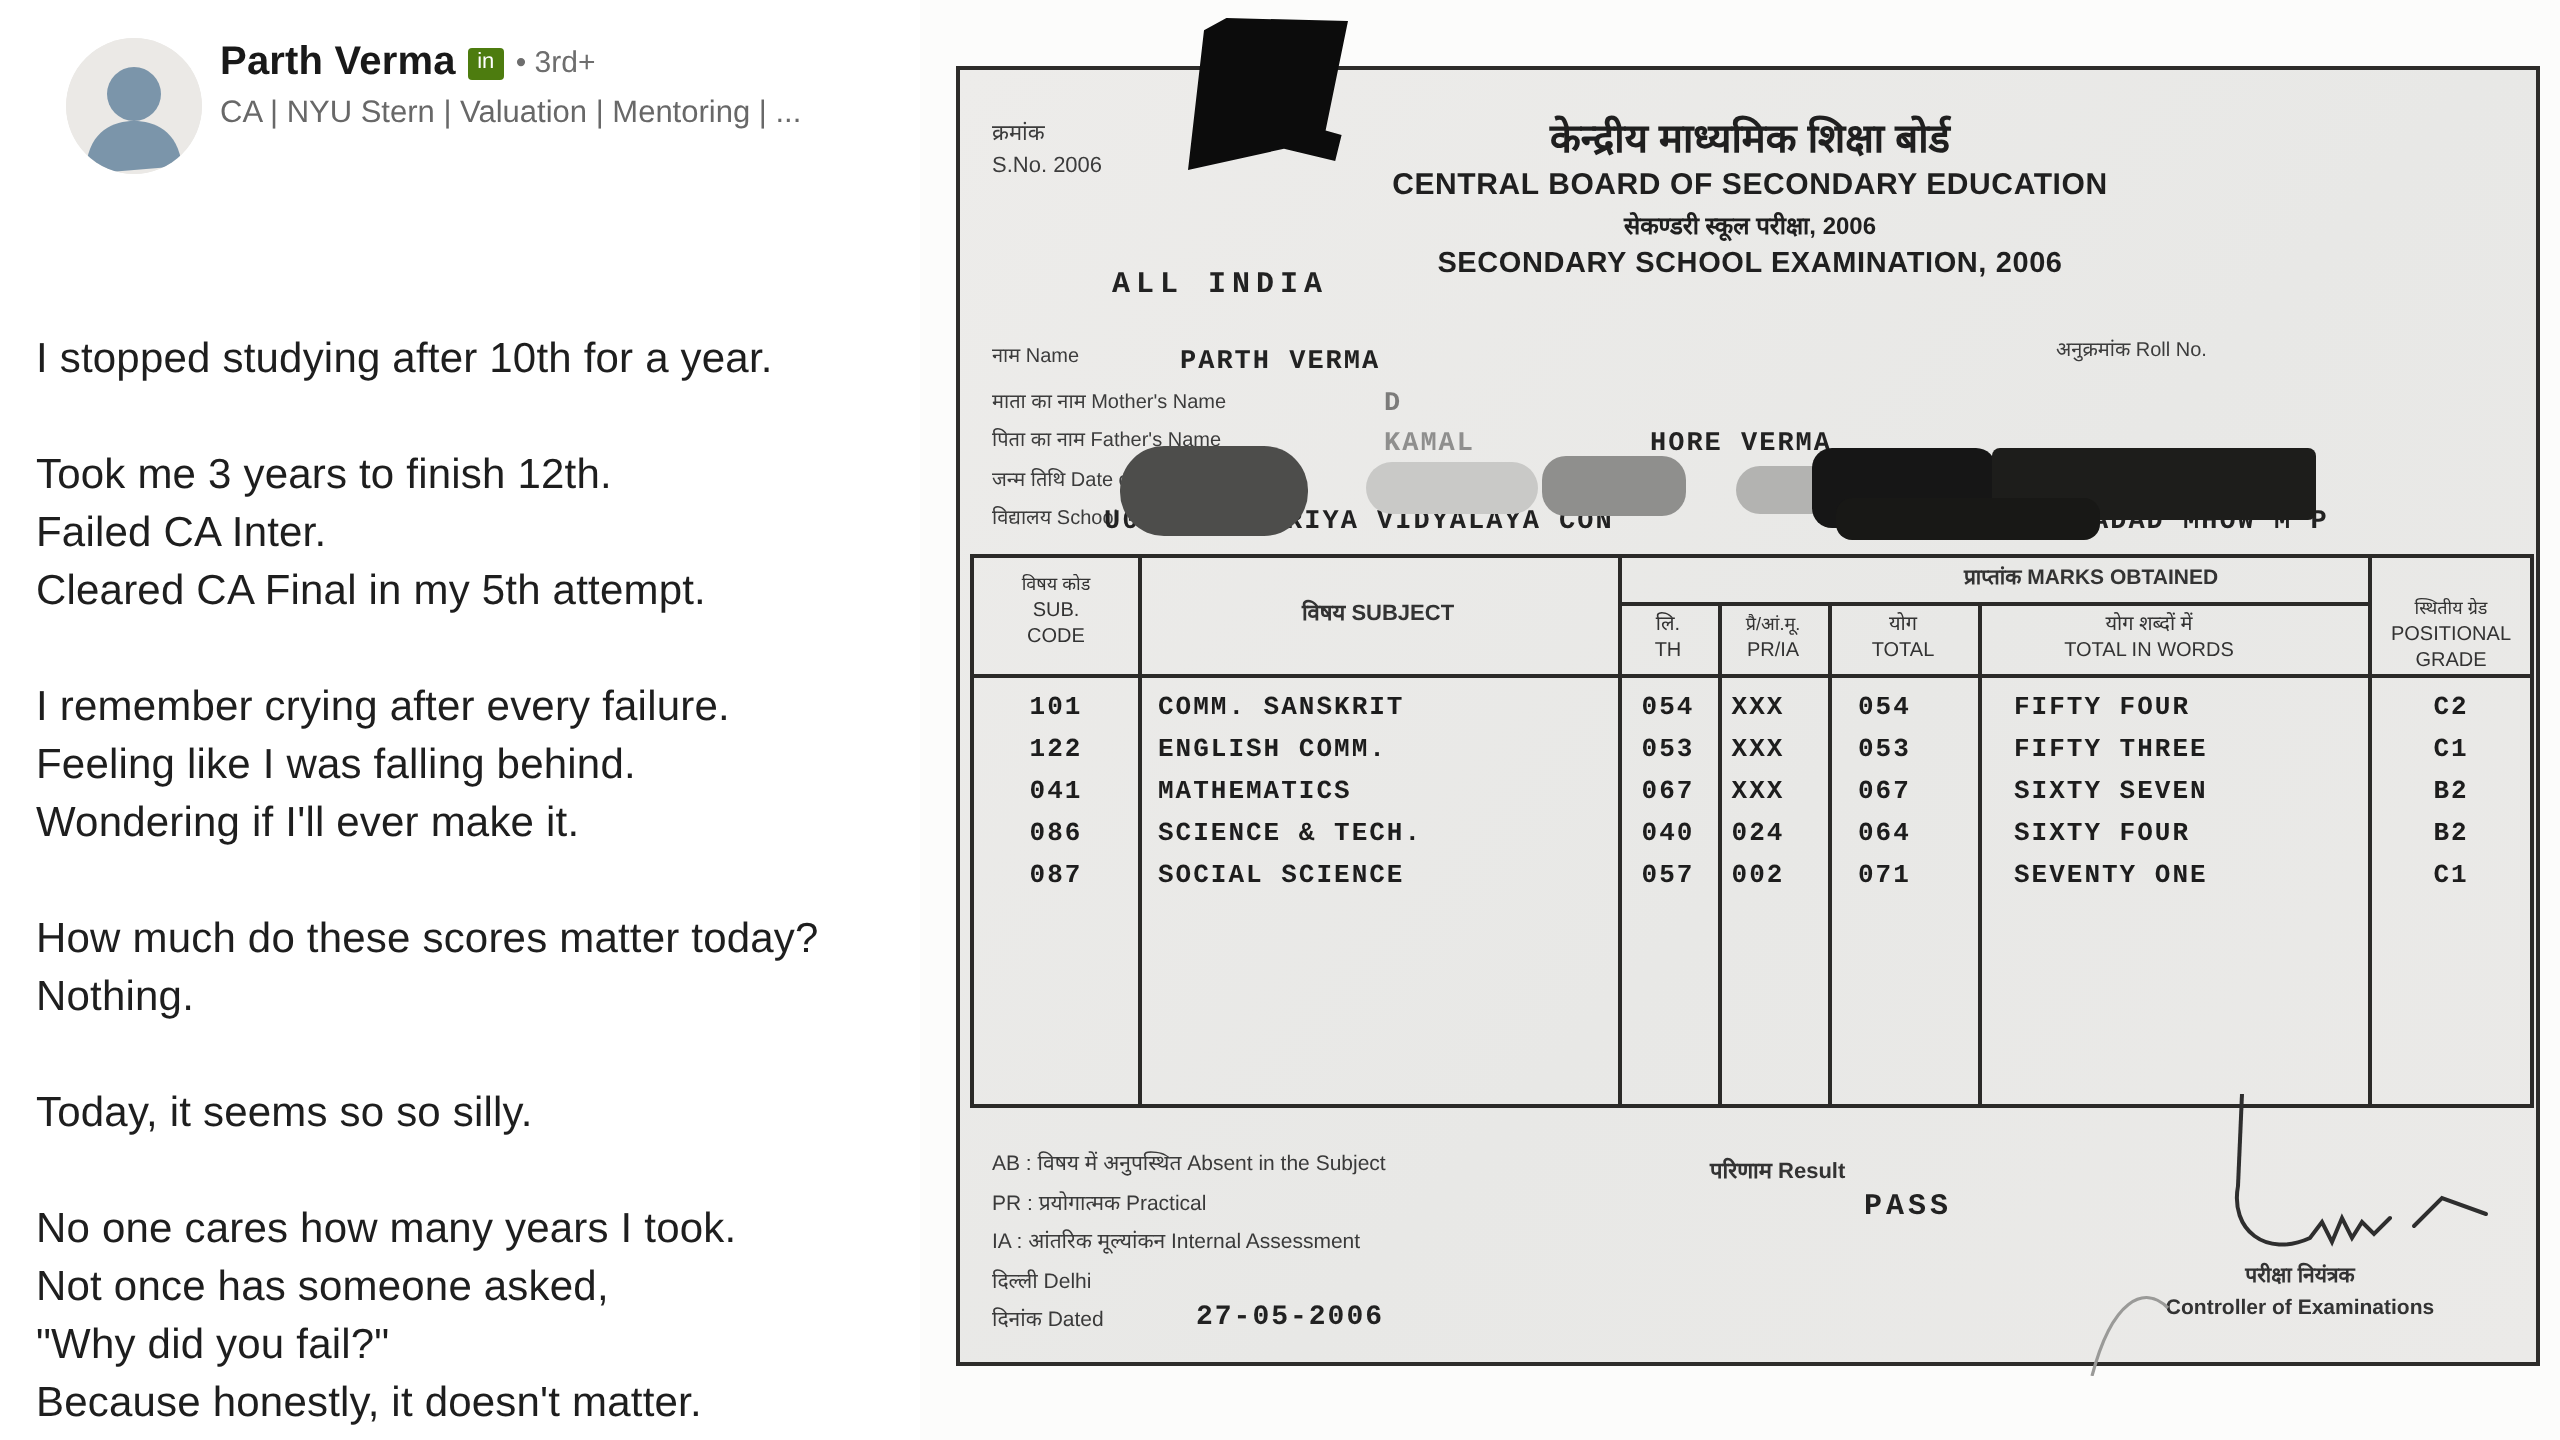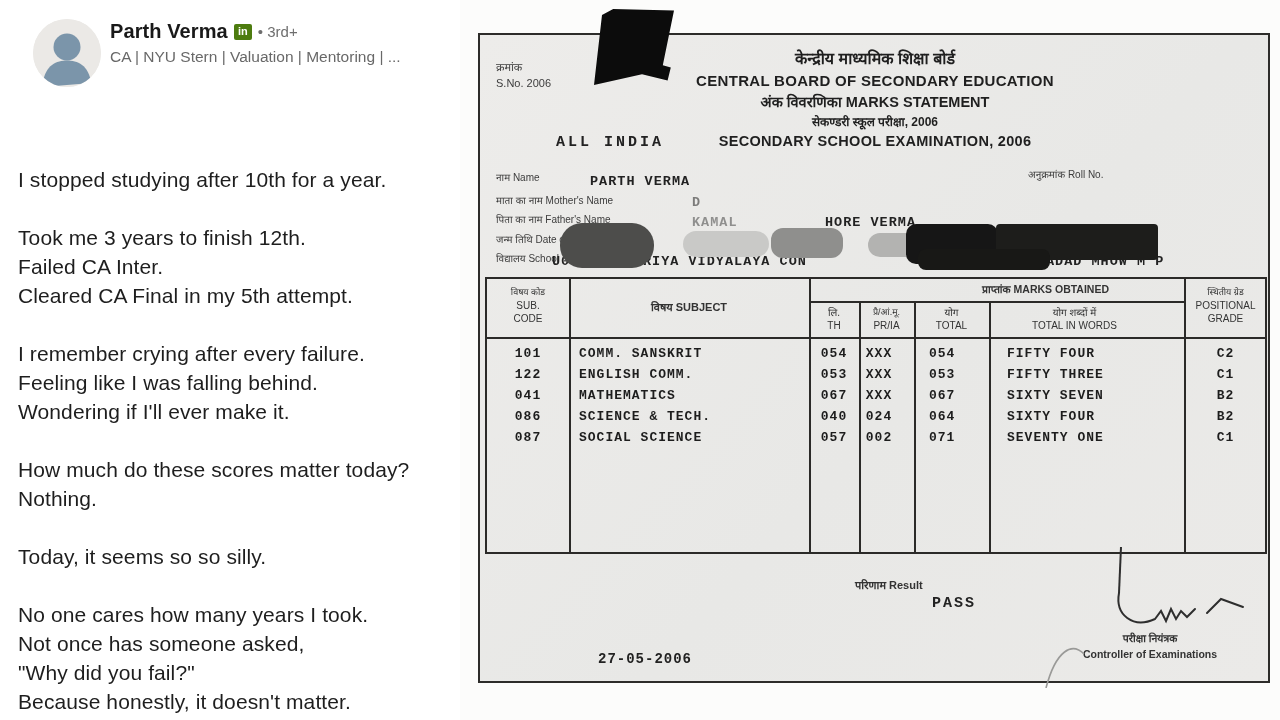--- a/index.html
+++ b/index.html
@@ -9,42 +9,42 @@
 
   
   .post-panel { position:absolute; left:0; top:0; width:460px; height:720px; background:#ffffff; }
   .avatar { position:absolute; left:33px; top:19px; width:68px; height:68px; border-radius:50%;
             overflow:hidden; background:#ebe9e6; }
   .post-head { position:absolute; left:110px; top:20px; width:345px; }
   .author-row { display:flex; align-items:center; gap:6px; }
   .author-name { font-size:20px; font-weight:bold; color:#191919; letter-spacing:.1px; }
   .in-badge { display:inline-flex; align-items:center; justify-content:center;
               width:18px; height:16px; border-radius:2px; background:#4d7c0f;
-              color:#fff; font-size:11px; font-weight:bold; line-height:1; padding-bottom:1px; }
+              color:#fff; font-size:11px; font-weight:normal; line-height:1; padding-bottom:1px; }
   .conn { font-size:15px; color:#6e6e6e; }
   .headline { margin-top:5px; font-size:15.5px; color:#686868; white-space:nowrap; overflow:hidden; }
   .meta-row { margin-top:6px; font-size:15px; color:#686868; display:flex; align-items:center; gap:4px; }
   .globe { width:15px; height:15px; }
   .post-body { position:absolute; left:18px; top:124px; width:432px;margin-top:41px; }
   .para { margin-bottom:29px; }
   .pline { display:block; font-size:21px; line-height:29px; color:#1e1e1e; letter-spacing:.1px; }
 
   
   .photo { position:absolute; left:460px; top:0; width:820px; height:720px; background:#fcfcfb; }
   .cert { position:absolute; left:18px; top:33px; width:792px; height:650px;
           background:linear-gradient(133deg,#edecea 0%,#e8e8e6 55%,#ebeae8 100%);
           border:2.5px solid #2d2c2a; }
   .typed { font-family:"Liberation Mono","DejaVu Sans Mono",monospace; font-weight:bold;
            color:#222; letter-spacing:1px; }
 
   .serial { position:absolute; left:16px; top:24px; font-size:11px; color:#3c3c3c; line-height:16px; }
   .logo-redact { position:absolute; left:114px; top:-26px; width:80px; height:76px; background:#0c0c0c;
                  clip-path:polygon(24% 0,100% 2%,86% 74%,96% 77%,92% 94%,60% 86%,0 100%,10% 8%); }
   .cert-titles { position:absolute; left:95px; top:12px; width:600px; text-align:center; color:#1f1f1f; }
-  .t-hi1 { font-size:16px; font-weight:bold; line-height:23px; }
+  .t-hi1 { font-size:20px; font-weight:bold; line-height:23px;margin-top:12px; }
   .t-en1 { font-size:15px; font-weight:bold; line-height:22px; letter-spacing:.3px; }
   .t-mix { font-size:14.5px; font-weight:bold; line-height:21px; }
   .t-hi2 { font-size:12px; font-weight:bold; line-height:18px; }
   .t-en2 { font-size:14.5px; font-weight:bold; line-height:20px; letter-spacing:.3px; }
   .all-india { position:absolute; left:76px; top:99px; font-size:15px; letter-spacing:3px; }
 
   .f-label { position:absolute; font-size:10px; color:#3c3c3c; white-space:nowrap; }
   .f-value { position:absolute; font-size:13.5px; white-space:nowrap; }
 
   .redact { position:absolute; }
@@ -129,21 +129,20 @@
       <div class="serial">
         <div>क्रमांक</div>
         <div>S.No. 2006</div>
       </div>
 
       <div class="logo-redact"></div>
 
       <div class="cert-titles">
         <div class="t-hi1">केन्द्रीय माध्यमिक शिक्षा बोर्ड</div>
         <div class="t-en1">CENTRAL BOARD OF SECONDARY EDUCATION</div>
-        <div class="t-mix">अंक विवरणिका MARKS STATEMENT</div>
         <div class="t-hi2">सेकण्डरी स्कूल परीक्षा, 2006</div>
         <div class="t-en2">SECONDARY SCHOOL EXAMINATION, 2006</div>
       </div>
       <div class="all-india typed">ALL INDIA</div>
 
       <div class="f-label" style="left:16px; top:135px;">नाम Name</div>
       <div class="f-value typed" style="left:110px; top:139px;">PARTH VERMA</div>
       <div class="f-label" style="left:548px; top:132px;">अनुक्रमांक Roll No.</div>
 
       <div class="f-label" style="left:16px; top:158px;">माता का नाम Mother's Name</div>
@@ -195,21 +194,21 @@
         </div>
         <div class="thx" style="left:427px; width:75px; top:27px;">
           <div>योग</div>
           <div>TOTAL</div>
         </div>
         <div class="thx" style="left:502px; width:171px; top:27px;">
           <div>योग शब्दों में</div>
           <div>TOTAL IN WORDS</div>
         </div>
         <div class="thx" style="left:697px; width:83px; top:7px;">
-          <div style="font-size:9px;">स्थितीय ग्रेड</div>
+          <div style="font-size:9px;margin-top:12px;">स्थितीय ग्रेड</div>
           <div>POSITIONAL</div>
           <div>GRADE</div>
         </div>
 
         <div class="cellcol c-center" style="left:0; width:82px;">
           <div>101</div>
           <div>122</div>
           <div>041</div>
           <div>086</div>
           <div>087</div>
@@ -251,20 +250,27 @@
         </div>
         <div class="cellcol c-center" style="left:697px; width:83px;">
           <div>C2</div>
           <div>C1</div>
           <div>B2</div>
           <div>B2</div>
           <div>C1</div>
         </div>
       </div>
 
+      <div class="legend">
+        <div>AB : विषय में अनुपस्थित Absent in the Subject</div>
+        <div>PR : प्रयोगात्मक  Practical</div>
+        <div>IA  : आंतरिक मूल्यांकन  Internal Assessment</div>
+        <div>दिल्ली  Delhi</div>
+        <div>दिनांक  Dated</div>
+      </div>
       <div class="dated-value typed">27-05-2006</div>
 
       <div class="result-label">परिणाम  Result</div>
       <div class="result-value typed">PASS</div>
 
       <svg class="signature" width="175" height="95" viewBox="0 0 175 95">
         <path d="M 46 0 L 44 46" fill="none" stroke="#2e2e2e" stroke-width="2"></path>
         <path d="M 44 46 C 40 68 58 82 80 72 L 86 64 L 91 74 L 96 62 L 101 72 L 106 64 L 112 70 L 120 62" fill="none" stroke="#2e2e2e" stroke-width="2" stroke-linecap="round"></path>
         <path d="M 132 66 L 146 52 L 168 60" fill="none" stroke="#2e2e2e" stroke-width="2" stroke-linecap="round"></path>
       </svg>

